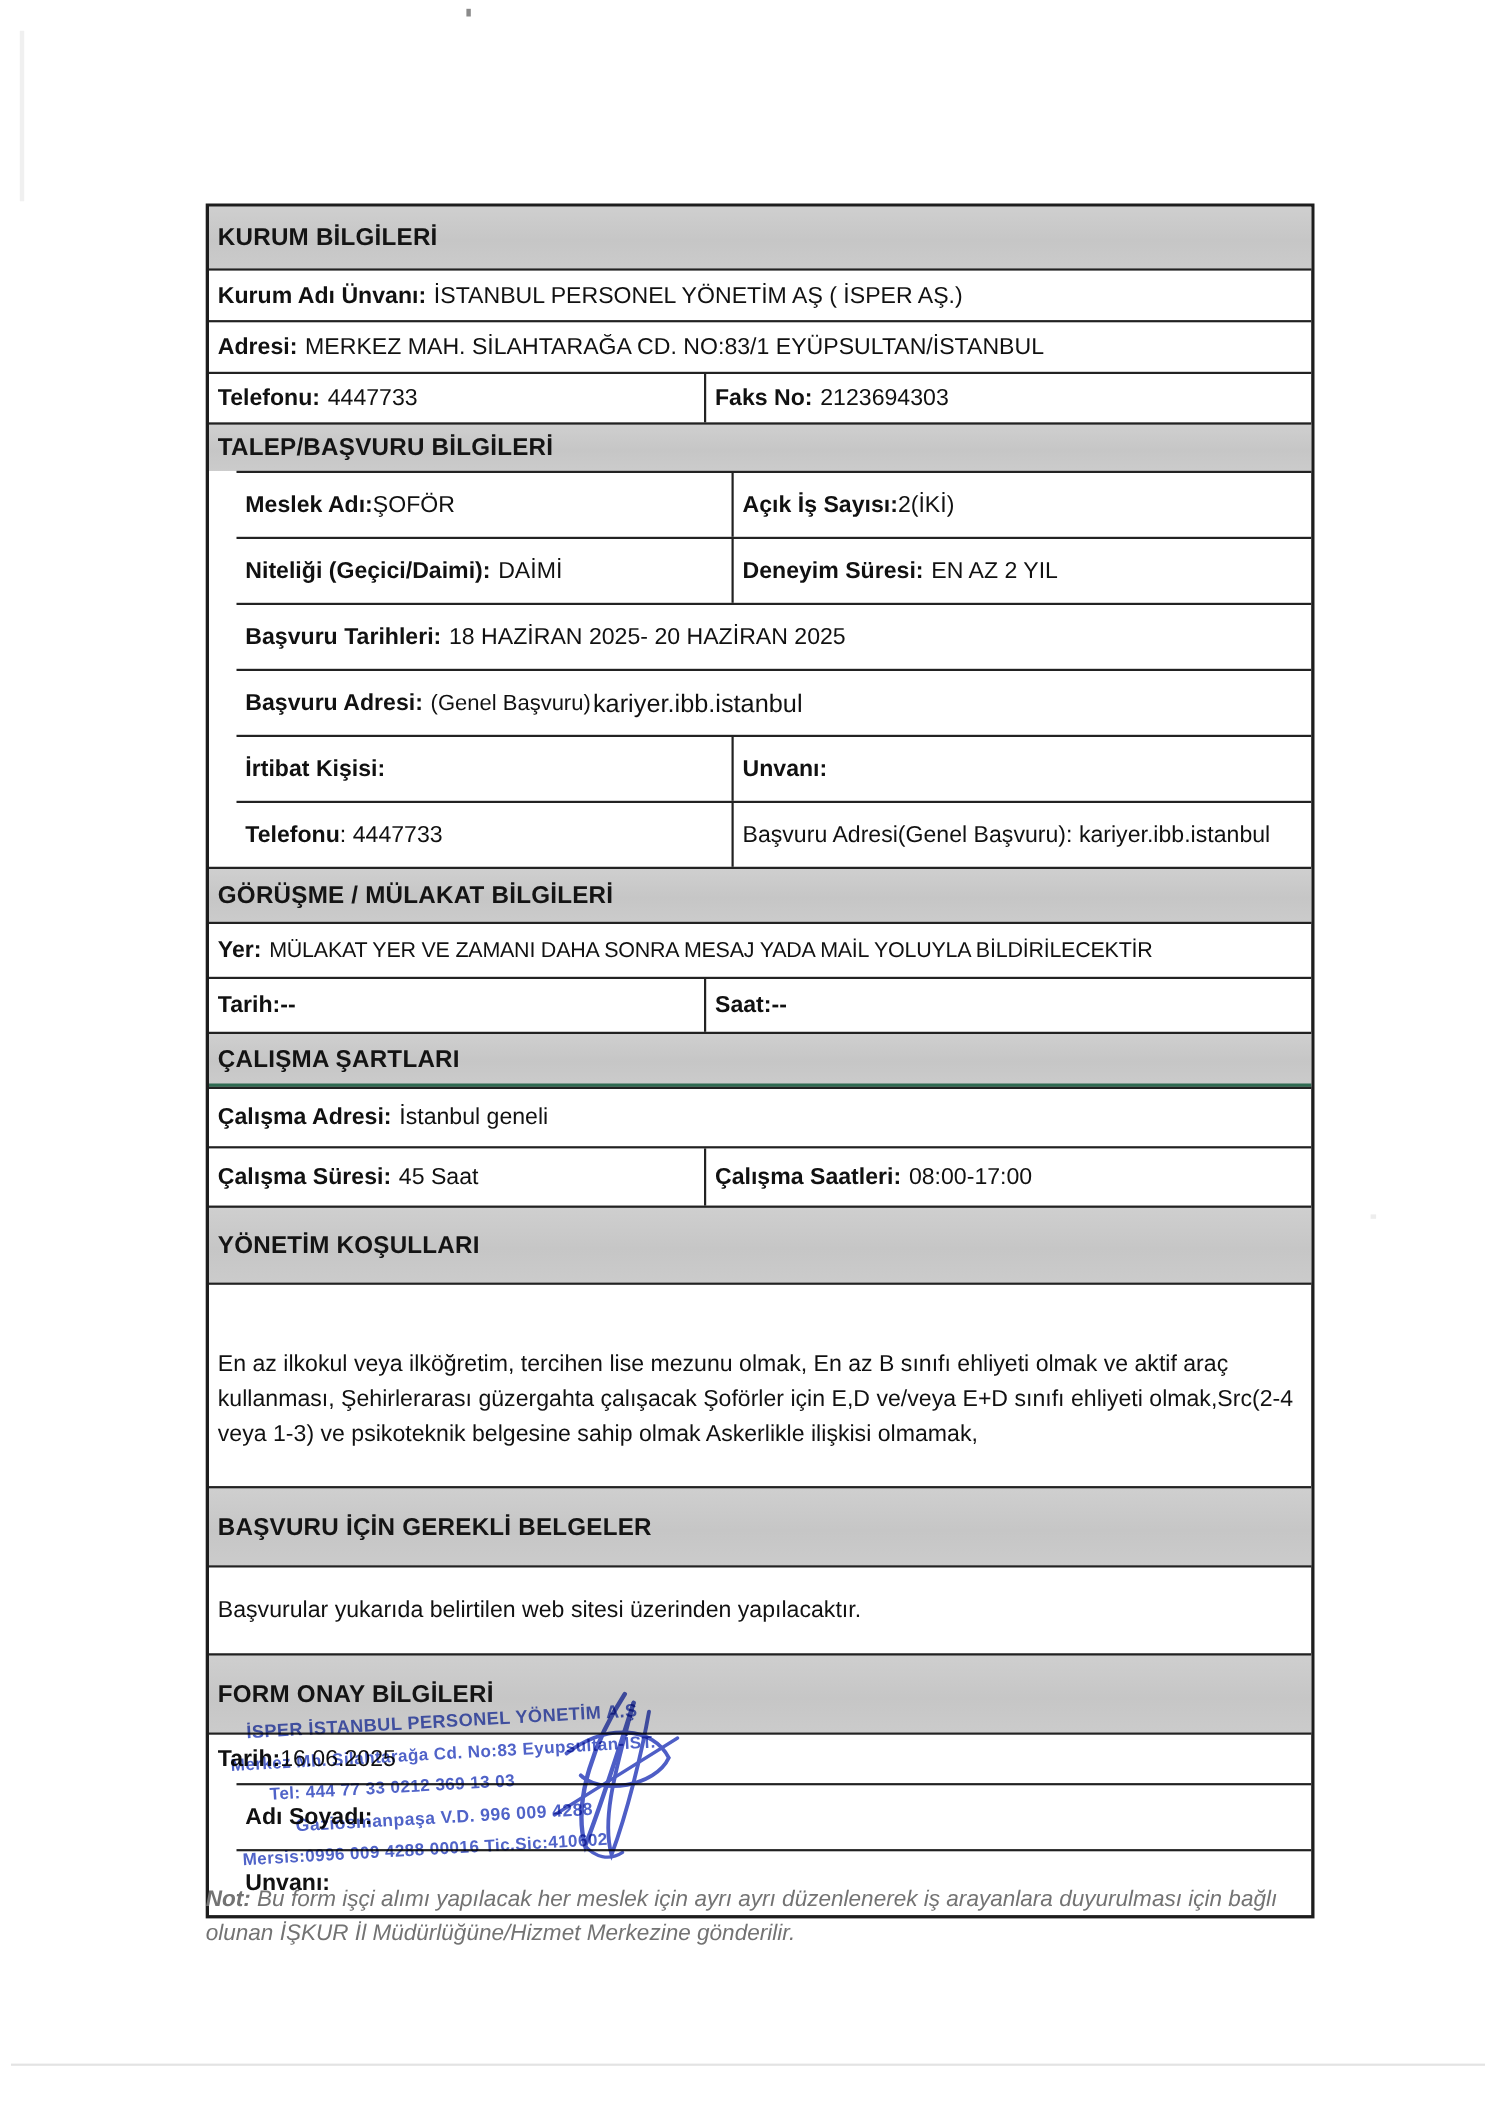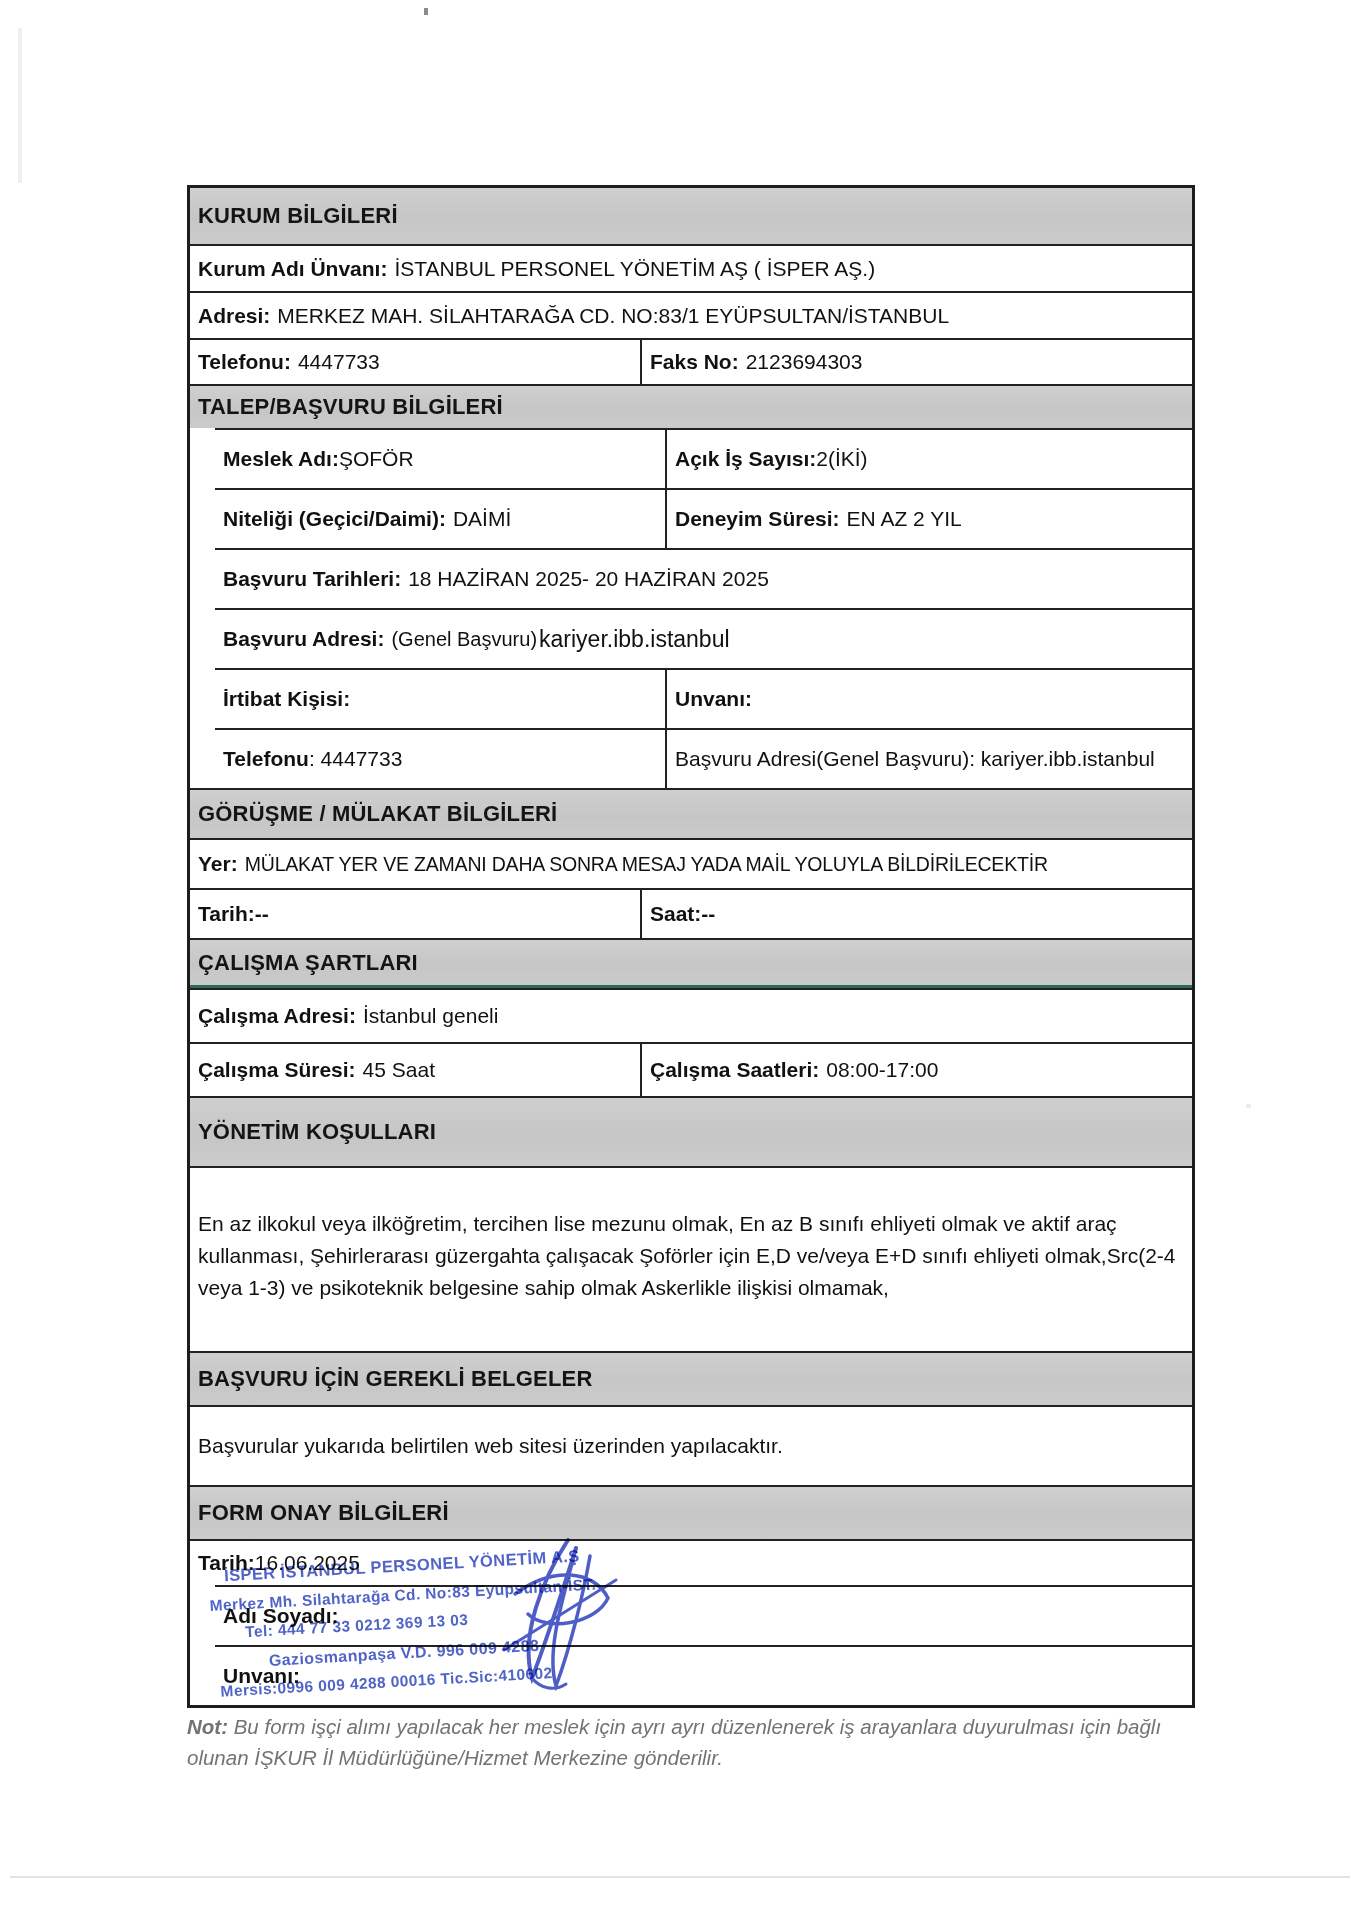--- a/index.html
+++ b/index.html
@@ -52,28 +52,28 @@
   .val{margin-left:7px;}
   .val.tight{margin-left:0;}
   .val.small{font-size:20px;}
   .val.big{font-size:23px;margin-left:2px;}
   .plainrun{font-weight:400;}
   .condensed{font-size:19.5px;letter-spacing:-0.2px;}
 
   .para-cell{
     display:block;align-items:flex-start;
     white-space:normal;line-height:1.52;
-    padding:40px 14px 10px 8px;
+    padding:56px 14px 10px 8px;
     font-size:21px;
   }
   .belgeler-cell{display:flex;align-items:center;white-space:normal;font-size:21px;}
 
   .h56{height:56px;} .h47{height:47px;} .h46{height:46px;} .h44{height:44px;}
   .h52{height:60px;margin-left:25px;} .h50{height:50px;} .h54{height:54px;} .h70{height:70px;}
-  .h185{height:185px;} .h58{height:54px;} .h80{height:80px;}
+  .h185{height:185px;} .h58{height:72px;} .h80{height:80px;}
 
   .note-block{
     position:absolute;left:187px;top:1712px;width:1000px;
     font-size:20.5px;line-height:1.5;color:#737373;
     font-style:italic;
   }
   .note-label{font-weight:bold;font-style:italic;}
 
   
   .stamp{

